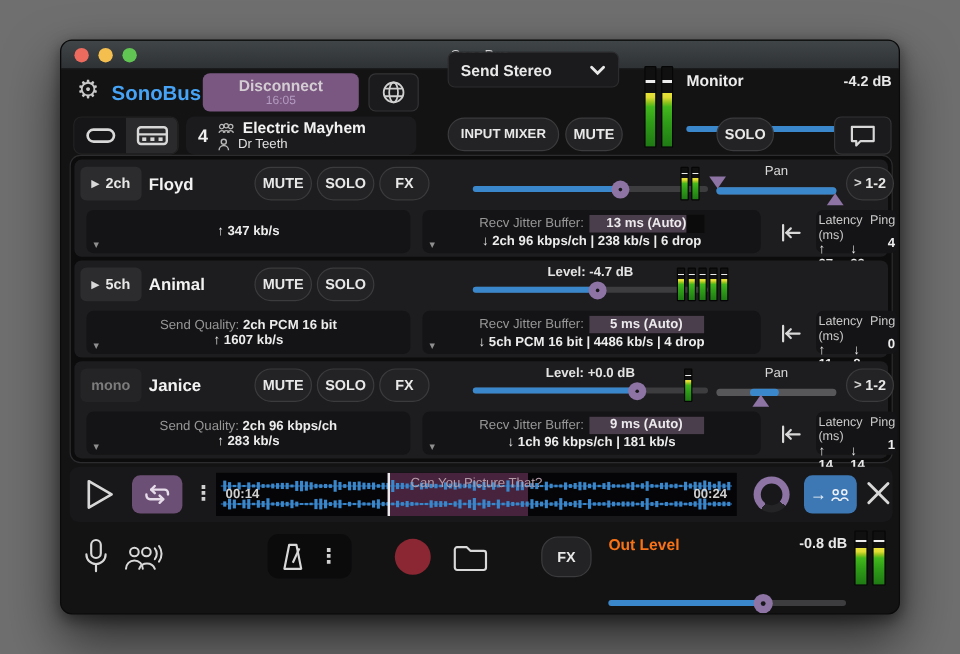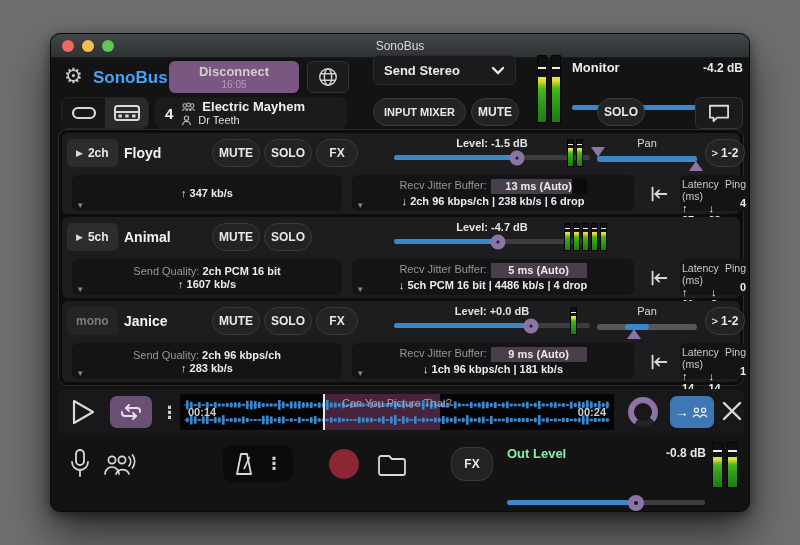--- a/index.html
+++ b/index.html
@@ -113,21 +113,21 @@
     background:conic-gradient(from 215deg, #8d74a5 0deg 275deg, #242427 275deg 360deg); }
   .knob::after { content:""; position:absolute; left:6px; top:6px; right:6px; bottom:6px; border-radius:50%; background:#18181a; }
   .sendbtn { position:absolute; left:612px; top:7px; width:44px; height:32px; background:#3d78b5;
     border-radius:7px; display:flex; align-items:center; justify-content:center; gap:2px; }
   .sendbtn .arr { color:#eef2f8; font-size:14px; font-weight:bold; }
 
   
   .metrobox { left:172px; top:411px; width:70px; height:37px; background:#0b0b0c; border-radius:9px;
     display:flex; align-items:center; justify-content:center; gap:12px; }
   .recbtn { left:278px; top:415px; width:30px; height:30px; border-radius:50%; background:#8b2732; }
-  .outlabel { color:#86efac; font-size:13px; font-weight:bold;text-align:center; }
+  .outlabel { color:#f97316; font-size:13px; font-weight:bold;text-align:center; }
   .outdb { color:#e8e8e8; font-size:12px; font-weight:bold; text-align:right; }
   .mlabel { color:#ededed; font-size:12px; font-weight:bold; }
   .mdb { color:#e8e8e8; font-size:12px; font-weight:bold; text-align:right; }
 </style>
 </head>
 <body>
 
 <div class="window">
 
   <div class="titlebar">
@@ -149,21 +149,21 @@
 
   <div class="abs icon-btn" style="left:256px; top:27px; width:42px; height:32px;">
     <svg width="22" height="22" viewBox="0 0 24 24" fill="none" stroke="#d0d0d0" stroke-width="1.6">
       <circle cx="12" cy="12" r="9"></circle>
         <ellipse cx="12" cy="12" rx="4" ry="9"></ellipse>
       <line x1="3.6" y1="8.5" x2="20.4" y2="8.5"></line>
         <line x1="3.6" y1="15.5" x2="20.4" y2="15.5"></line>
     </svg>
   </div>
 
-  <div class="abs dropdown" style="left:322px; top:21px; width:143px; height:30px;text-align:center;">
+  <div class="abs dropdown" style="left:322px; top:9px; width:143px; height:30px;text-align:center;">
     <span>Send Stereo</span>
     <svg width="14" height="9" viewBox="0 0 14 9" fill="none" stroke="#e8e8e8" stroke-width="2.4" stroke-linecap="round">
       <polyline points="2,2 7,7 12,2"></polyline>
     </svg>
   </div>
 
   <div class="abs" style="left:486px; top:21px; width:24px; height:68px; display:flex; gap:4px;">
     <div class="meter">
         <i></i>
       </div>
@@ -231,21 +231,20 @@
 
     <div class="peer">
       <div class="chanbtn">
         <span class="car">▶</span>
         <span>2ch</span>
       </div>
       <span class="pname">Floyd</span>
       <div class="btn rowbtn" style="left:150px; width:48px;">MUTE</div>
       <div class="btn rowbtn" style="left:202px; width:48px;">SOLO</div>
       <div class="btn rowbtn" style="left:254px; width:42px;">FX</div>
-      <div class="lvl-label">Level: -1.5 dB</div>
       <div class="slider lvl-slider">
         <div class="fill" style="width: 63%;"></div>
         <div class="knob" style="width: 15px; height: 15px; left: 63%;"></div>
       </div>
       <div class="rowmeters" style="left:505px;">
         <div class="meter small">
             <i></i>
           </div>
           <div class="meter small">
             <i></i>

